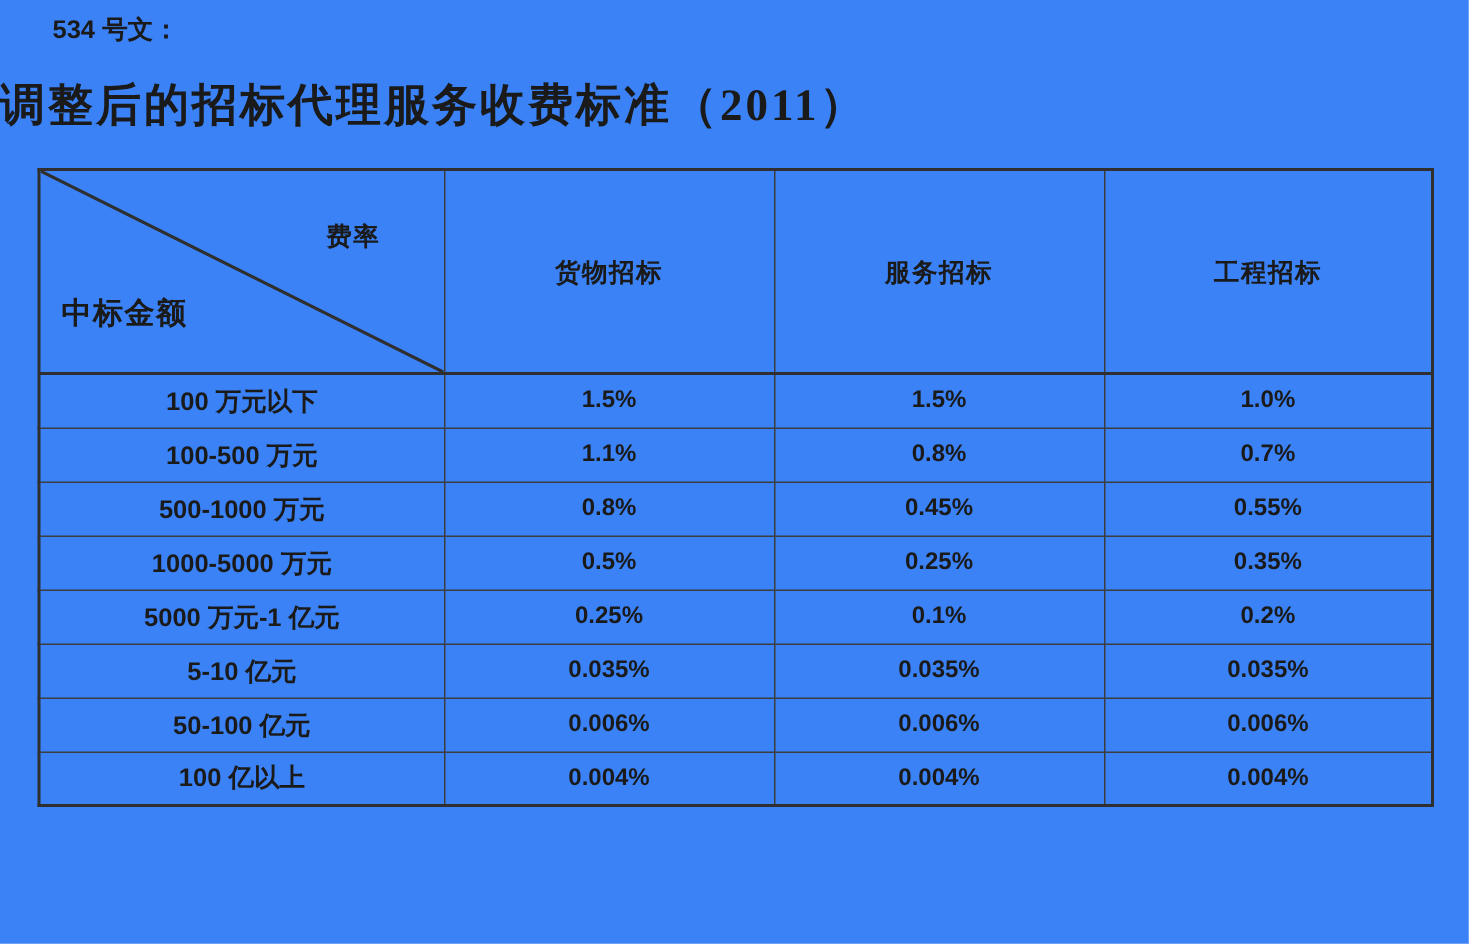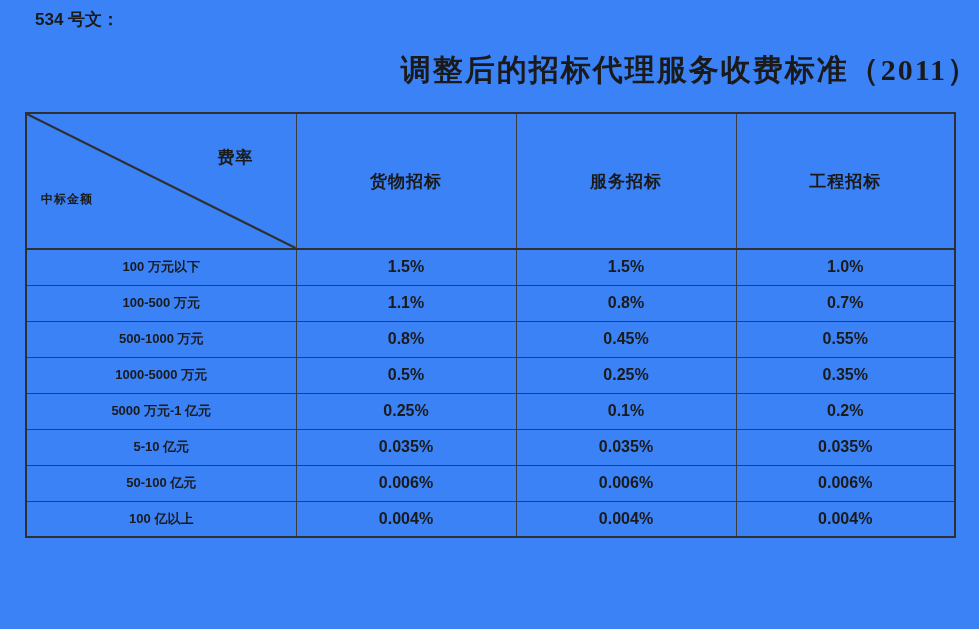--- a/index.html
+++ b/index.html
@@ -12,21 +12,21 @@
   }
   .page { position: relative; width: 979px; height: 629px; background: #3b82f6; }
 
   .doc-number {
     position: absolute; left: 35px; top: 8px;
     font-size: 17px; font-weight: bold;
     font-family: "Liberation Sans", "Liberation Serif", sans-serif;
   }
   .title {
     position: absolute; left: 0; right: 0; top: 50px;
-    margin: 0; text-align: right;
+    margin: 0; text-align: left;
     font-size: 30px; font-weight: bold; letter-spacing: 2px;
     font-family: "Liberation Serif", "Liberation Sans", serif;
   }
 
   table.fee-table {
     position: absolute; left: 25px; top: 112px;
     width: 929px;
     border-collapse: collapse;
     table-layout: fixed;
     border: 2px solid #2f2f2f;
@@ -45,27 +45,27 @@
     margin-left: 12px;
   }
 
   .corner-cell { position: relative; overflow: hidden; }
   .corner-cell svg { position: absolute; left: 0; top: 0; width: 100%; height: 100%; display: block; }
   .corner-top {
     position: absolute; right: 42px; top: 32px;
     font-size: 17px; font-weight: bold; letter-spacing: 1px;
   }
   .corner-bottom {
-    position: absolute; left: 14px; bottom: 40px;
-    font-size: 12px; font-weight: bold; letter-spacing: 1px;
+    position: absolute; left: 14px; bottom: 26px;
+    font-size: 20px; font-weight: bold; letter-spacing: 1px;
   }
 
   tbody tr { height: 36px; }
   td.row-label {
-    font-size: 13px; font-weight: 600;
+    font-size: 17px; font-weight: 600;
     font-family: "Liberation Sans", "Liberation Serif", sans-serif;
     margin-left: 21px;
   }
   td.value-cell {
     font-size: 16px; font-weight: bold;
     font-family: "Liberation Sans", sans-serif;
   }
 </style>
 </head>
 <body>

